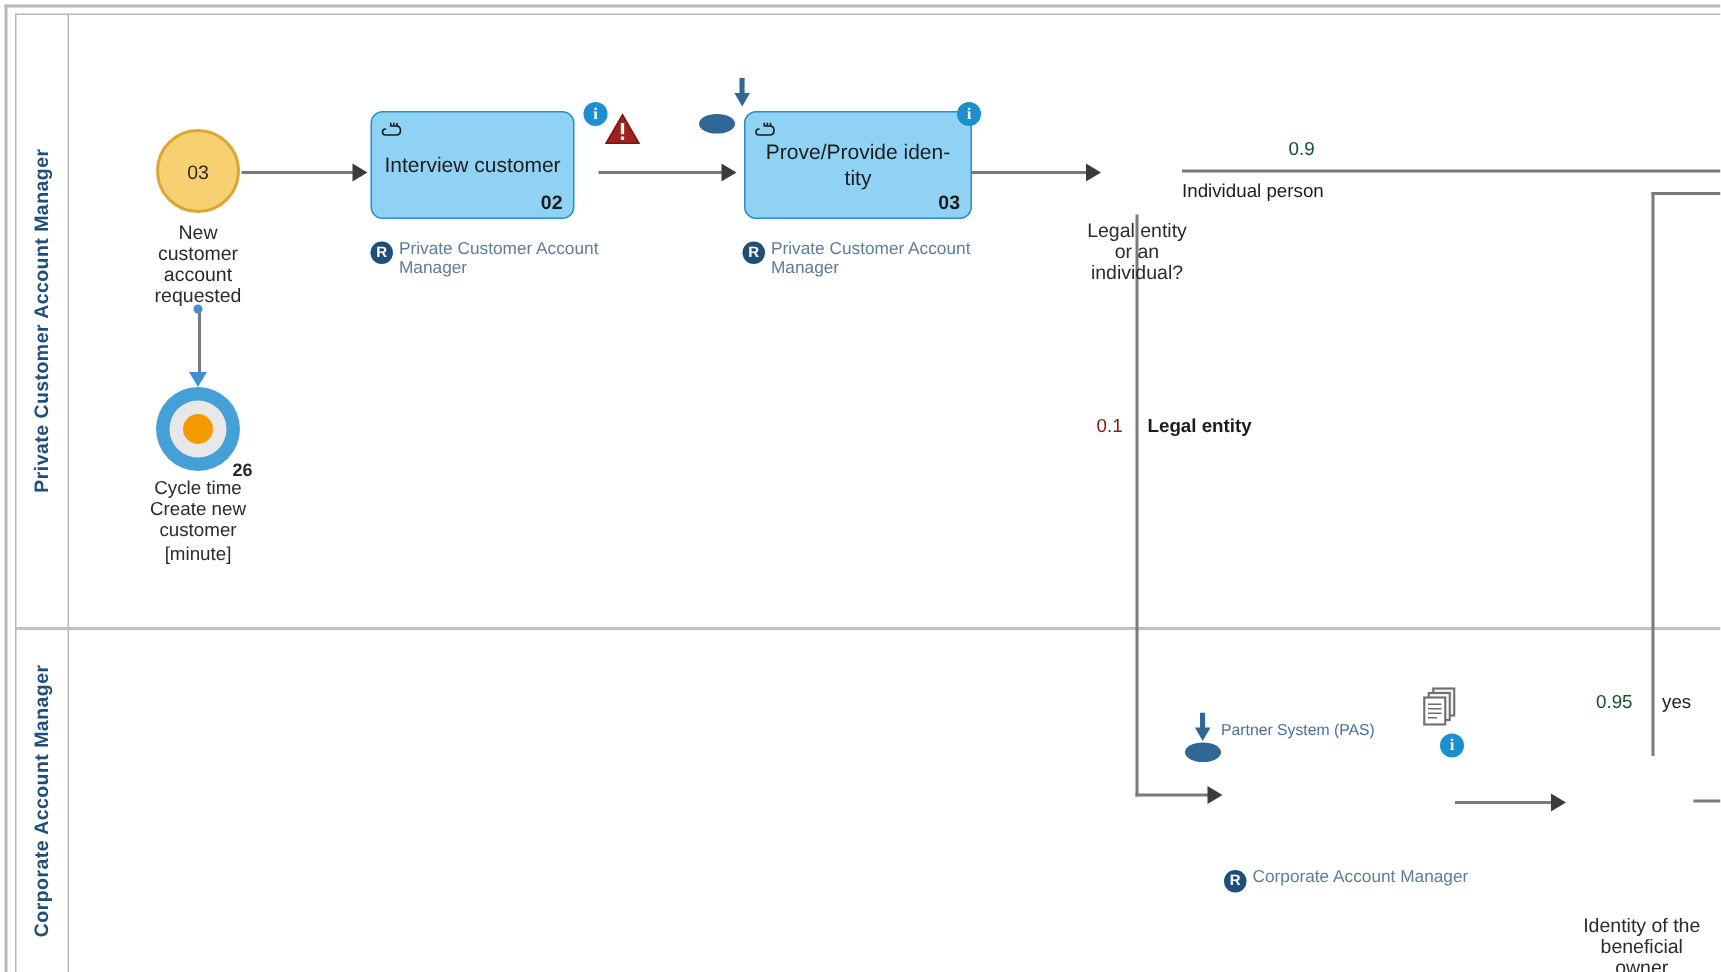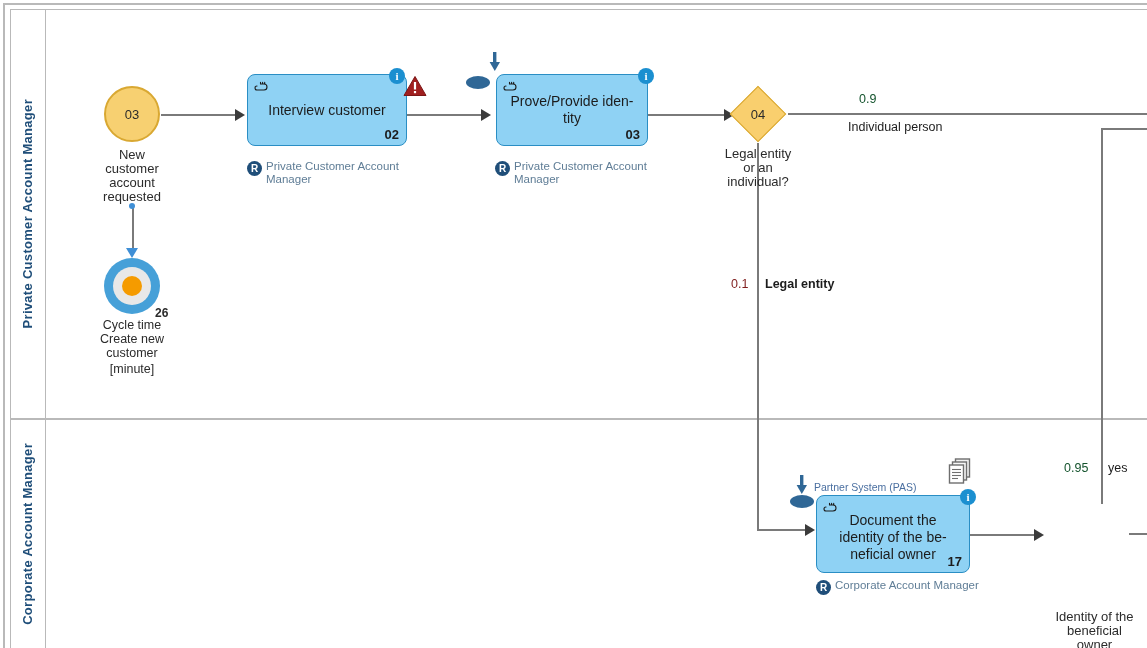--- a/index.html
+++ b/index.html
@@ -184,21 +184,21 @@
     </div>
   </div>
   <div class="kpi-num" style="left:155px;top:306px;">26</div>
   <div class="kpi-unit" style="left:72px;top:318px;width:120px;line-height:14px;">
     <div>Cycle time</div>
     <div>Create new</div>
     <div>customer</div>
   </div>
   <div class="kpi-unit" style="left:72px;top:362px;width:120px;">[minute]</div>
 
-  <div class="task" style="left:247px;top:74px;width:160px;height:72px;">
+  <div class="task" style="left:247px;top:74px;width:136px;height:72px;">
     <span class="hand-icon">
       <svg width="17" height="15" viewBox="0 0 17 15">
         <path d="M3 7 Q1 7 1 9 Q1 11 3 11 L10 11 Q13 11 13 8 Q13 5 10 5 L6.5 5
                  M6.5 3.2 L6.5 5 M8.6 3.2 L8.6 5 M10.7 3.4 L10.7 5" fill="none" stroke="#1c1c1c" stroke-width="1.1" stroke-linecap="round"></path>
       </svg>
     </span>
     <div class="task-label">Interview customer</div>
     <div class="task-num">02</div>
   </div>
   <div class="info-badge" style="left:389px;top:68px;">i</div>
@@ -233,32 +233,28 @@
       <div>tity</div>
     </div>
     <div class="task-num">03</div>
   </div>
   <div class="info-badge" style="left:638px;top:68px;">i</div>
   <div class="role" style="left:495px;top:160px;width:152px;">
     <span class="role-badge">R</span>
     <span class="role-text">Private Customer Account Manager</span>
   </div>
 
-  <div class="gw" style="left:730px;top:86px;">
-    <div class="gw-d"></div>
-    <div class="gw-num">04</div>
-  </div>
   <div class="caption" style="left:700px;top:147px;width:116px;">
     <div>Legal entity</div>
     <div>or an</div>
     <div>individual?</div>
   </div>
 
   <div class="prob" style="left:859px;top:92px;">0.9</div>
-  <div class="flowlabel" style="left:848px;top:120px;">Individual person</div>
+  <div class="flowlabel" style="left:788px;top:120px;">Individual person</div>
 
   <div class="prob gray" style="left:731px;top:277px;">0.1</div>
   <div class="flowlabel b" style="left:765px;top:277px;">Legal entity</div>
 
   <div class="sublabel" style="left:814px;top:481px;">Partner System (PAS)</div>
   <div class="ellipse" style="left:790px;top:495px;"></div>
   <div class="dn-arrow" style="left:795px;top:475px;">
     <svg width="14" height="20" viewBox="0 0 14 20">
       <rect x="5" y="0" width="3.4" height="12" fill="#2f6796"></rect>
       <path d="M1.6 10 L12 10 L6.8 19 Z" fill="#2f6796"></path>
@@ -268,34 +264,20 @@
     <svg width="28" height="30" viewBox="0 0 28 30">
       <rect x="8.5" y="1" width="14" height="18" fill="#f2f2f2" stroke="#6e6e6e" stroke-width="1.4"></rect>
       <rect x="5.5" y="4" width="14" height="18" fill="#f7f7f7" stroke="#6e6e6e" stroke-width="1.4"></rect>
       <rect x="2.5" y="7" width="14" height="18" fill="#ffffff" stroke="#6e6e6e" stroke-width="1.4"></rect>
       <line x1="5" y1="11.5" x2="14" y2="11.5" stroke="#6e6e6e" stroke-width="1.1"></line>
       <line x1="5" y1="14.5" x2="14" y2="14.5" stroke="#6e6e6e" stroke-width="1.1"></line>
       <line x1="5" y1="17.5" x2="14" y2="17.5" stroke="#6e6e6e" stroke-width="1.1"></line>
       <line x1="5" y1="20.5" x2="11" y2="20.5" stroke="#6e6e6e" stroke-width="1.1"></line>
     </svg>
   </div>
-  <div class="task" style="left:816px;top:495px;width:154px;height:78px;">
-    <span class="hand-icon">
-      <svg width="17" height="15" viewBox="0 0 17 15">
-        <path d="M3 7 Q1 7 1 9 Q1 11 3 11 L10 11 Q13 11 13 8 Q13 5 10 5 L6.5 5
-                 M6.5 3.2 L6.5 5 M8.6 3.2 L8.6 5 M10.7 3.4 L10.7 5" fill="none" stroke="#1c1c1c" stroke-width="1.1" stroke-linecap="round"></path>
-      </svg>
-    </span>
-    <div class="task-label" style="top:54%;">
-      <div>Document the</div>
-      <div>identity of the be-</div>
-      <div>neficial owner</div>
-    </div>
-    <div class="task-num bold">17</div>
-  </div>
   <div class="info-badge" style="left:960px;top:489px;">i</div>
   <div class="role" style="left:816px;top:579px;width:180px;">
     <span class="role-badge">R</span>
     <span class="role-text">Corporate Account Manager</span>
   </div>
 
   <div class="caption" style="left:1042px;top:566px;width:105px;margin-top:44px;">
     <div>Identity of the</div>
     <div>beneficial</div>
     <div>owner</div>

